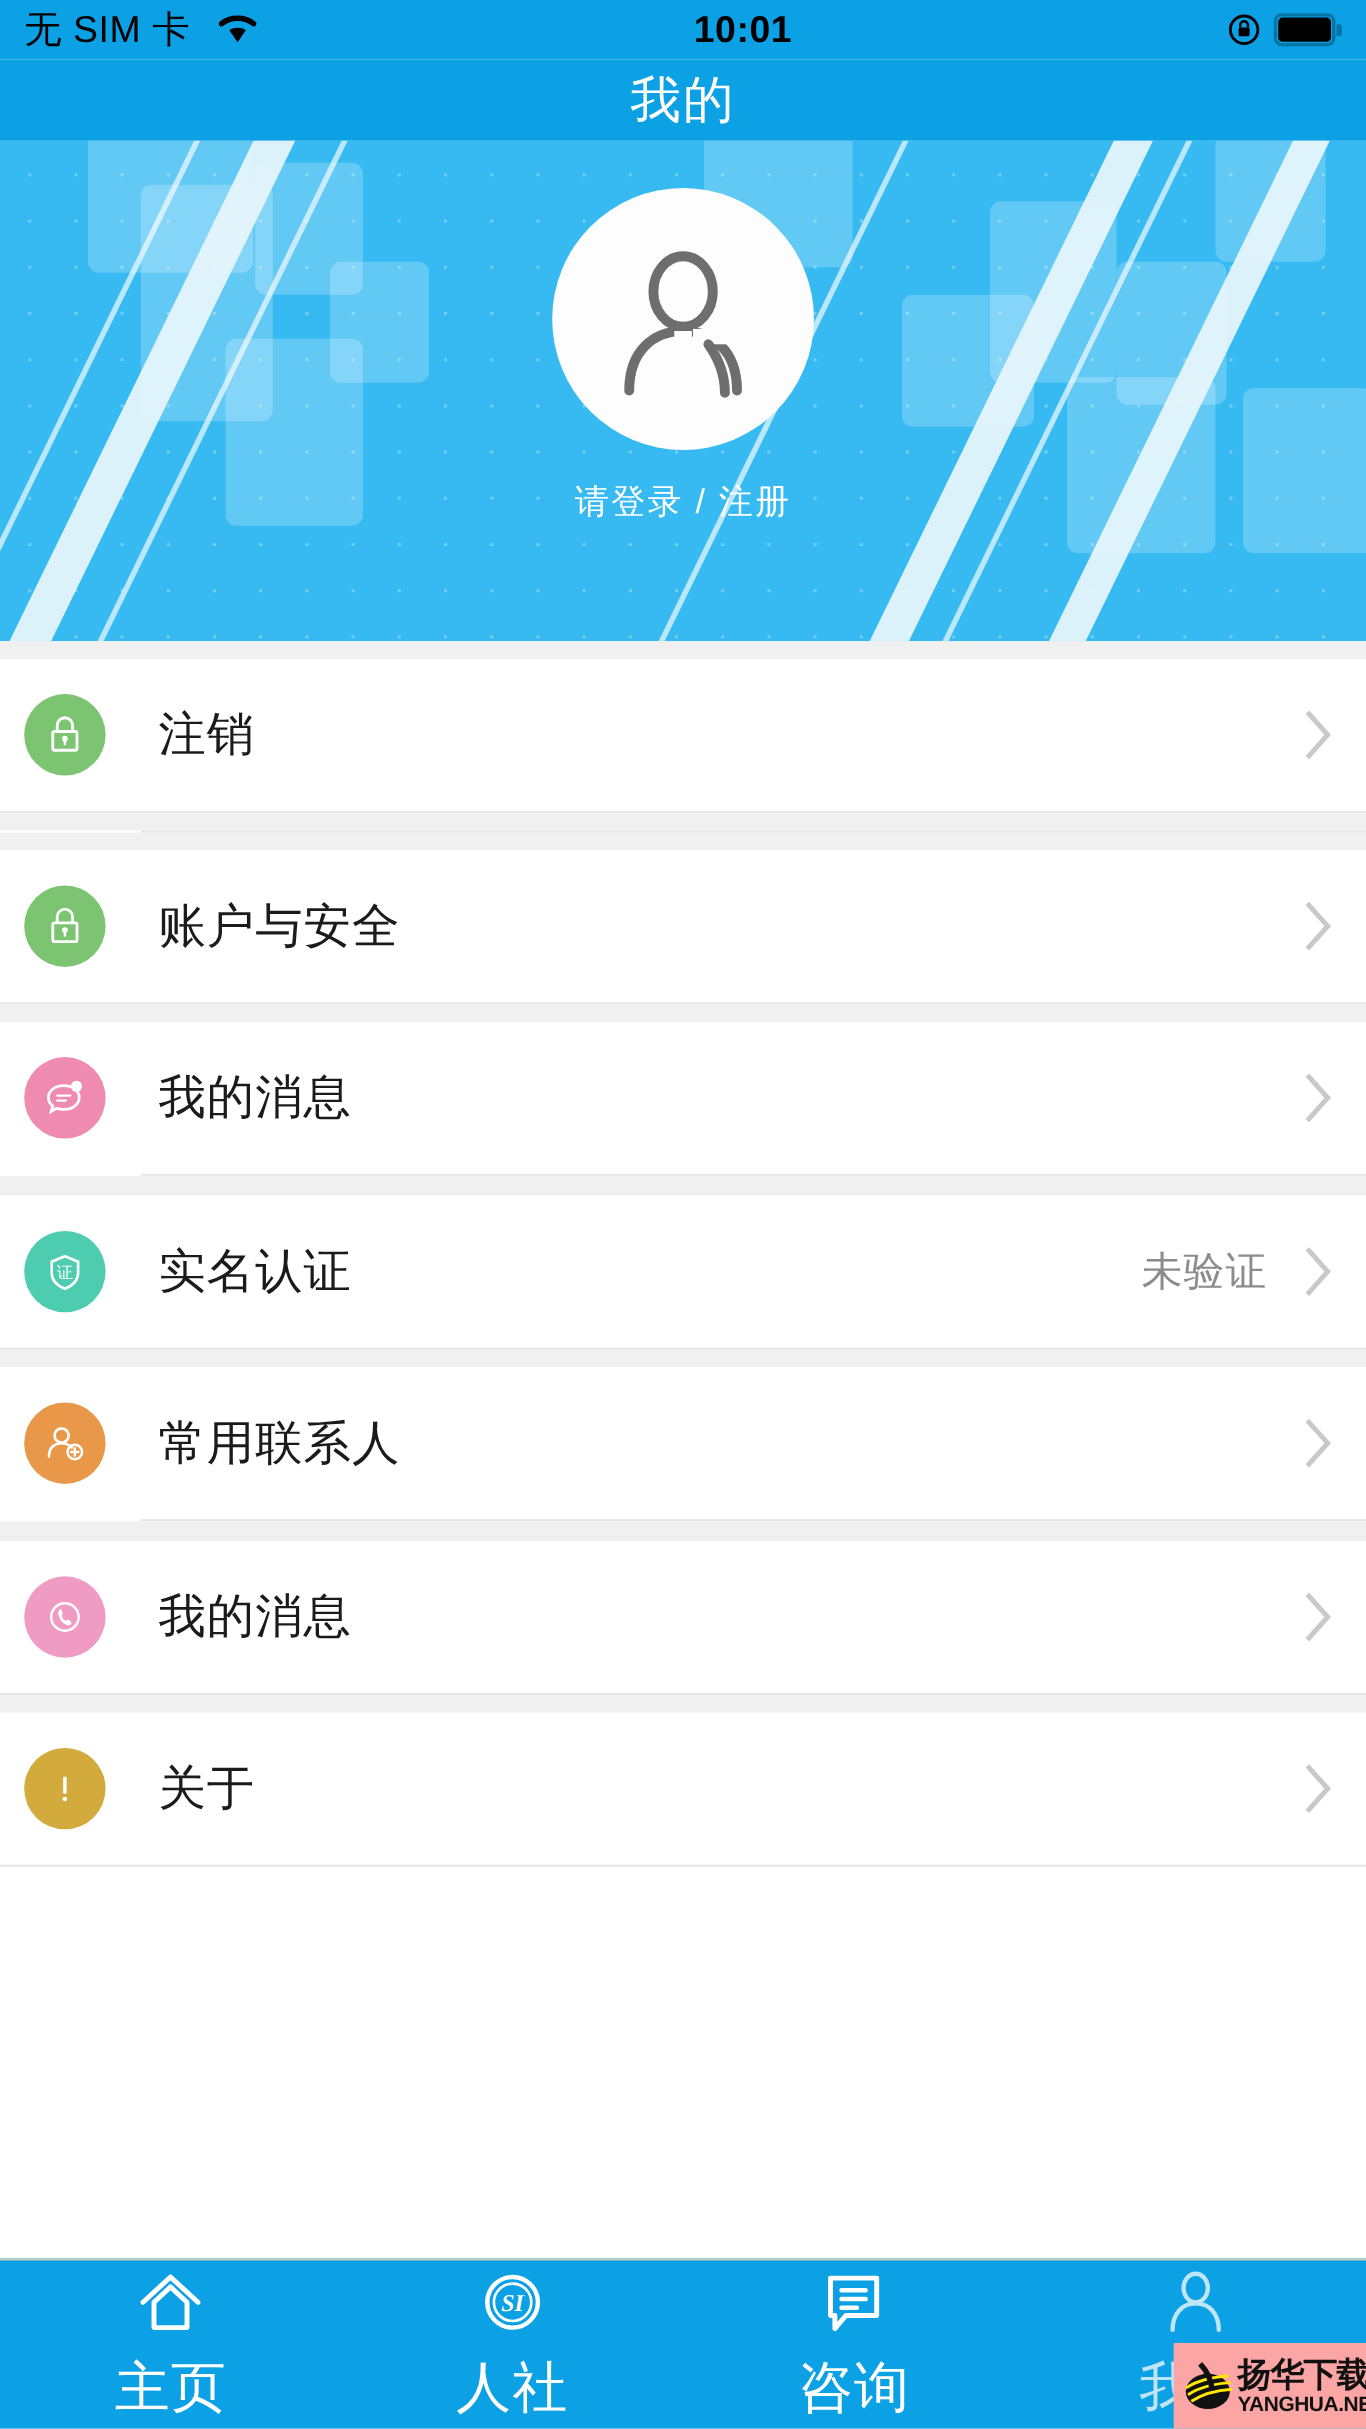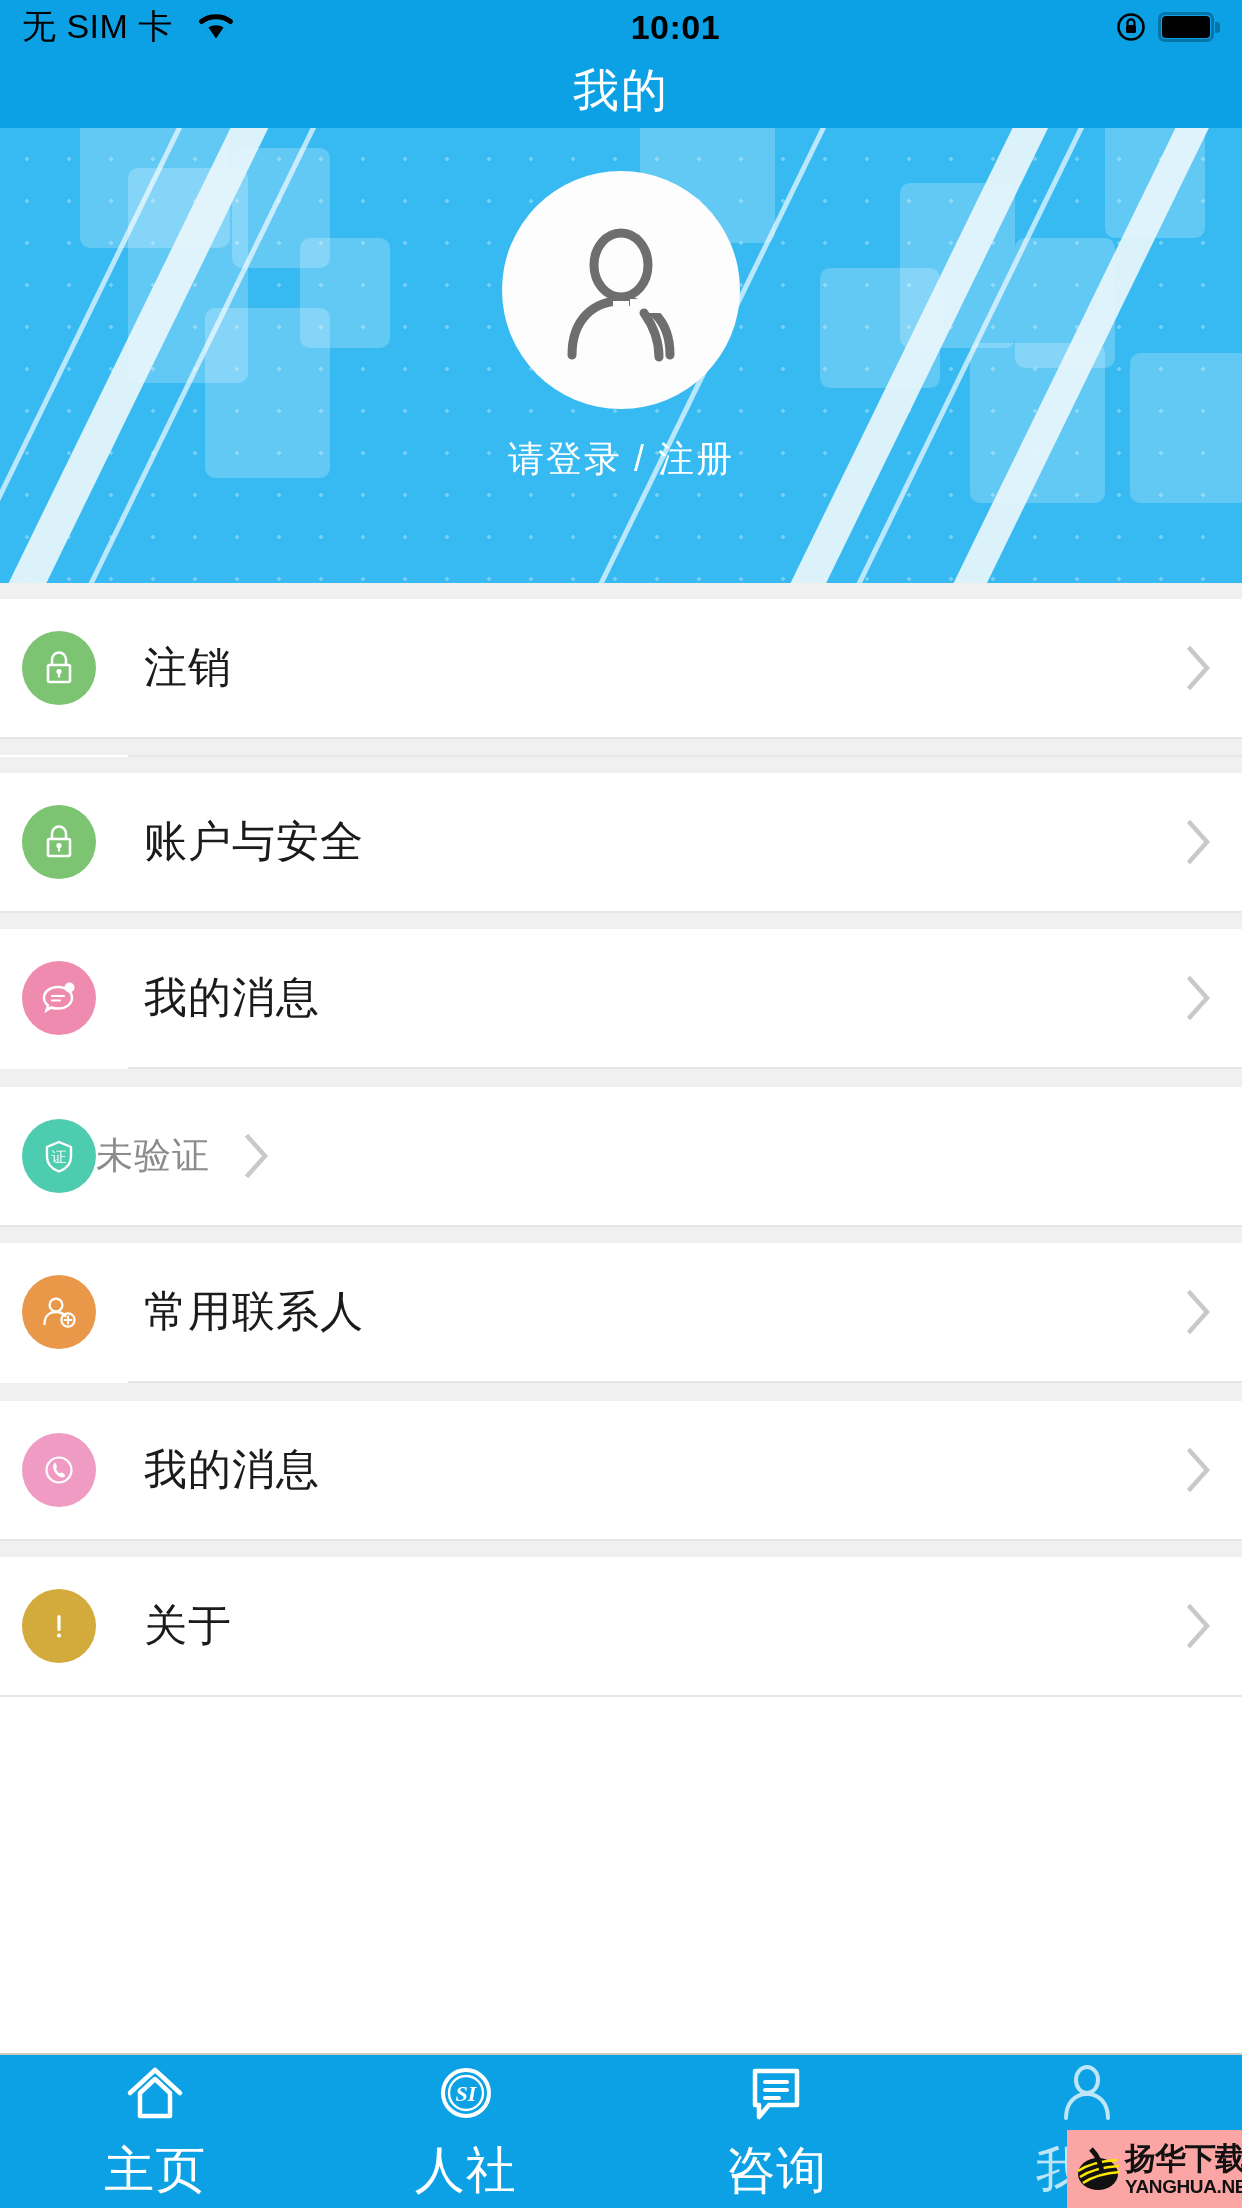--- a/index.html
+++ b/index.html
@@ -50,21 +50,21 @@
   .stripe{position:absolute;background:rgba(255,255,255,.85);transform:rotate(26deg);transform-origin:top left;}
   .stripe.thin{background:rgba(255,255,255,.65);}
   .stripe.fat{background:rgba(233,246,252,.92);}
 
   .avatar-wrap{position:absolute;left:50%;top:43px;transform:translateX(-50%);width:238px;}
   .avatar{
     width:238px;height:238px;border-radius:50%;background:#fdfdfd;
     display:flex;align-items:center;justify-content:center;
   }
   .login-text{
-    margin-top:26px;text-align:center;color:#ffffff;font-size:36px;letter-spacing:2px;white-space:nowrap;
+    margin-top:26px;text-align:center;color:#ffffff;font-size:31px;letter-spacing:2px;white-space:nowrap;
   }
 
   
   .listarea{position:absolute;left:0;top:583px;width:1242px;}
   .gap{height:16px;background:#f0f0f0;}
   .gap.thick{height:18px;}
   .hairline{height:2px;background:#e6e6e6;}
   .hairline.inset{margin-left:128px;}
 
   .row{
@@ -234,20 +234,21 @@
     <div class="gap thick"></div>
 
     <div>
       <div class="row">
         <span class="ico" style="background:#4ECCB0;">
           <svg width="46" height="46" viewBox="0 0 46 46">
             <path d="M23 9 L35 14 V24 C35 31.5 29.5 36 23 38.5 C16.5 36 11 31.5 11 24 V14 Z" fill="none" stroke="#fff" stroke-width="2.4"></path>
             <text x="23" y="29" font-size="15" fill="#fff" text-anchor="middle" font-family="'Liberation Sans',sans-serif">证</text>
           </svg>
         </span>
+        <span class="rowlabel">实名认证</span>
         <span class="rowvalue">未验证</span>
         <svg class="chev" viewBox="0 0 26 46">
             <path d="M4 4 L21 23 L4 42"></path>
           </svg>
       </div>
       <div class="hairline"></div>
       <div class="gap"></div>
 
       <div class="row">
         <span class="ico" style="background:#E89848;">

